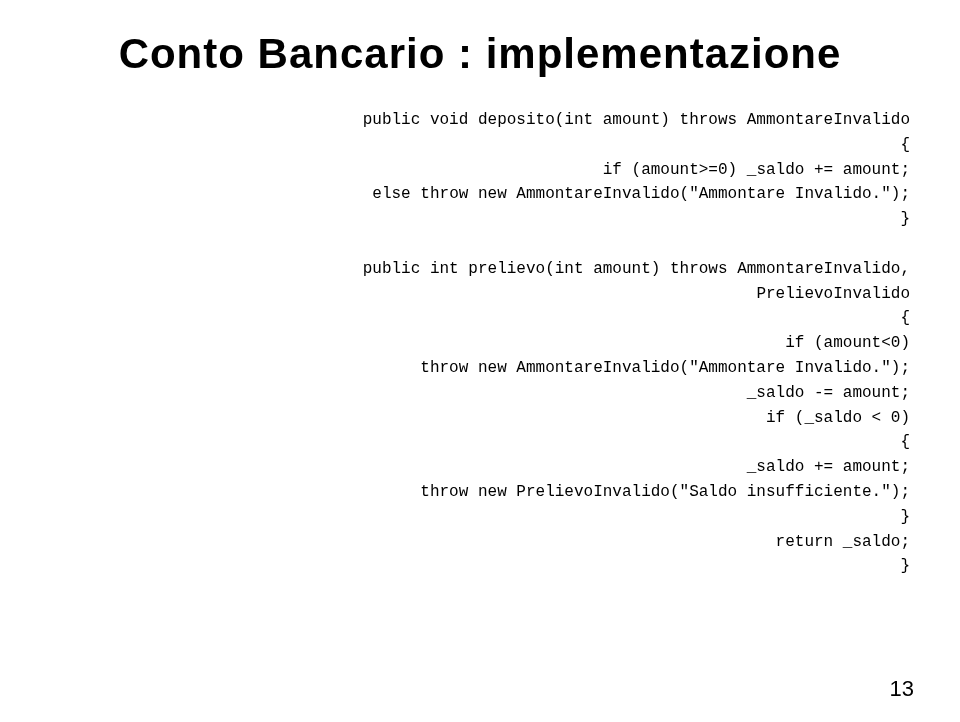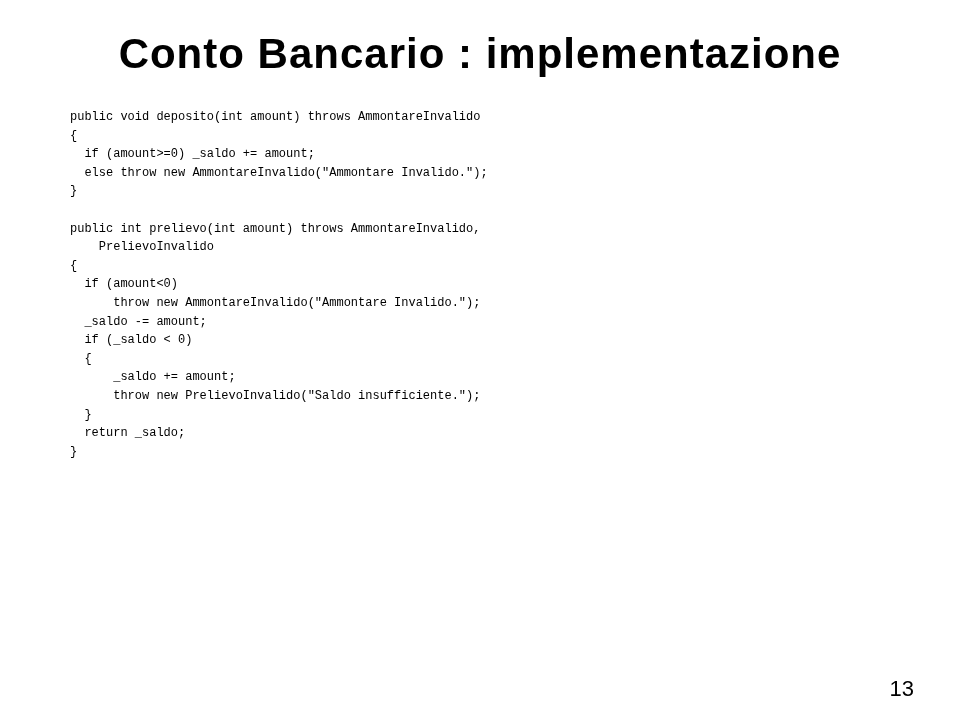--- a/index.html
+++ b/index.html
@@ -30,25 +30,26 @@
       font-size: 42px;
       font-weight: bold;
       color: #000000;
       text-align: center;
       margin-bottom: 30px;
       letter-spacing: 1px;
     }
 
     .code-block {
       font-family: 'Courier New', Courier, monospace;
-      font-size: 12px;
+      font-size: 16px;
       color: #000000;
       line-height: 1.55;
       white-space: pre;
       padding-left: 20px;
+      text-align: right;
     }
 
     .page-number {
       position: absolute;
       bottom: 20px;
       right: 46px;
       font-size: 22px;
       font-family: Arial, Helvetica, sans-serif;
       color: #000000;
     }

